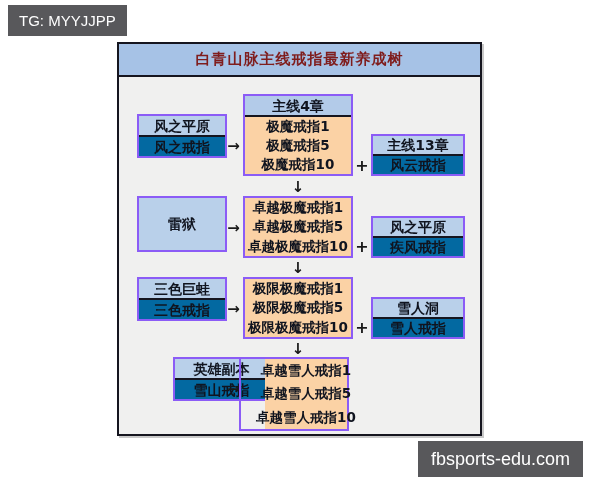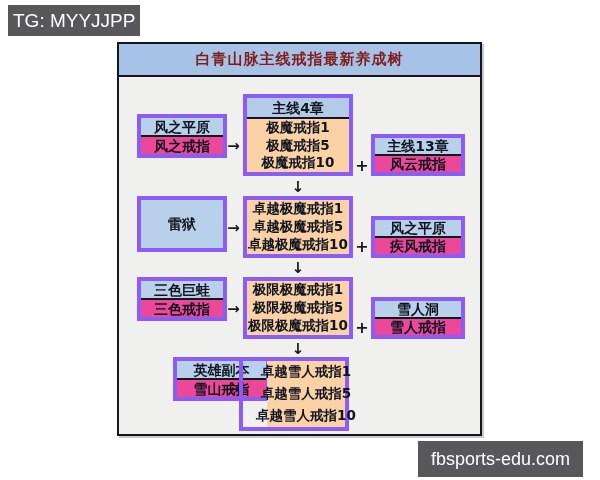--- a/index.html
+++ b/index.html
@@ -7,44 +7,44 @@
     position:relative;width:600px;height:480px;background:#ffffff;
     overflow:hidden;
     font-family:"DejaVu Sans",sans-serif;
   }
   .badge{
     position:absolute;background:#58585b;color:#ffffff;
     font-family:"Liberation Sans",sans-serif;font-weight:400;
     display:flex;align-items:center;justify-content:center;
     white-space:nowrap;
   }
-  .badge-tl{left:8px;top:5px;height:31px;padding:0 5px;font-size:19px;}
+  .badge-tl{left:8px;top:5px;height:31px;padding:0 11px;font-size:15px;}
   .badge-br{right:17px;top:441px;height:36px;padding:0 13px;font-size:18px;}
   .panel{
     position:absolute;left:117px;top:42px;width:365px;height:394px;
     border:2px solid #15151f;background:#f0f0ef;box-sizing:border-box;
     box-shadow:2px 2px 0 #c9c9c9;
   }
   .panel-title{
     height:31px;line-height:31px;border-bottom:2px solid #15151f;
     background:#a6c2e6;color:#7f1d1d;font-size:15px;font-weight:bold;
     text-align:center;letter-spacing:1px;
   }
   .box{
-    position:absolute;border:4px solid #8b5cf6;box-sizing:border-box;
+    position:absolute;border:2px solid #8b5cf6;box-sizing:border-box;
     display:flex;flex-direction:column;color:#10141f;font-weight:bold;
     text-align:center;
   }
   .cell{
     flex:1;display:flex;align-items:center;justify-content:center;
     font-size:14px;line-height:1;
   }
   .cell.split{border-top:2px solid #15151f;}
   .c-blue{background:#b9d0ea;}
-  .c-purple{background:#ec4899;}
+  .c-purple{background:#0369a1;}
   .hdr{flex:0 0 19px;border-bottom:2px solid #15151f;background:#b3cbe9;font-size:14px;}
   .result-body{flex:1;display:flex;flex-direction:column;background:#fbd2a5;}
   .result-body .line{
     flex:1;display:flex;align-items:center;justify-content:center;
     font-size:13.5px;line-height:1;white-space:nowrap;
   }
   .glyph{
     position:absolute;color:#191919;font-weight:bold;text-align:center;
     line-height:20px;height:20px;
   }

